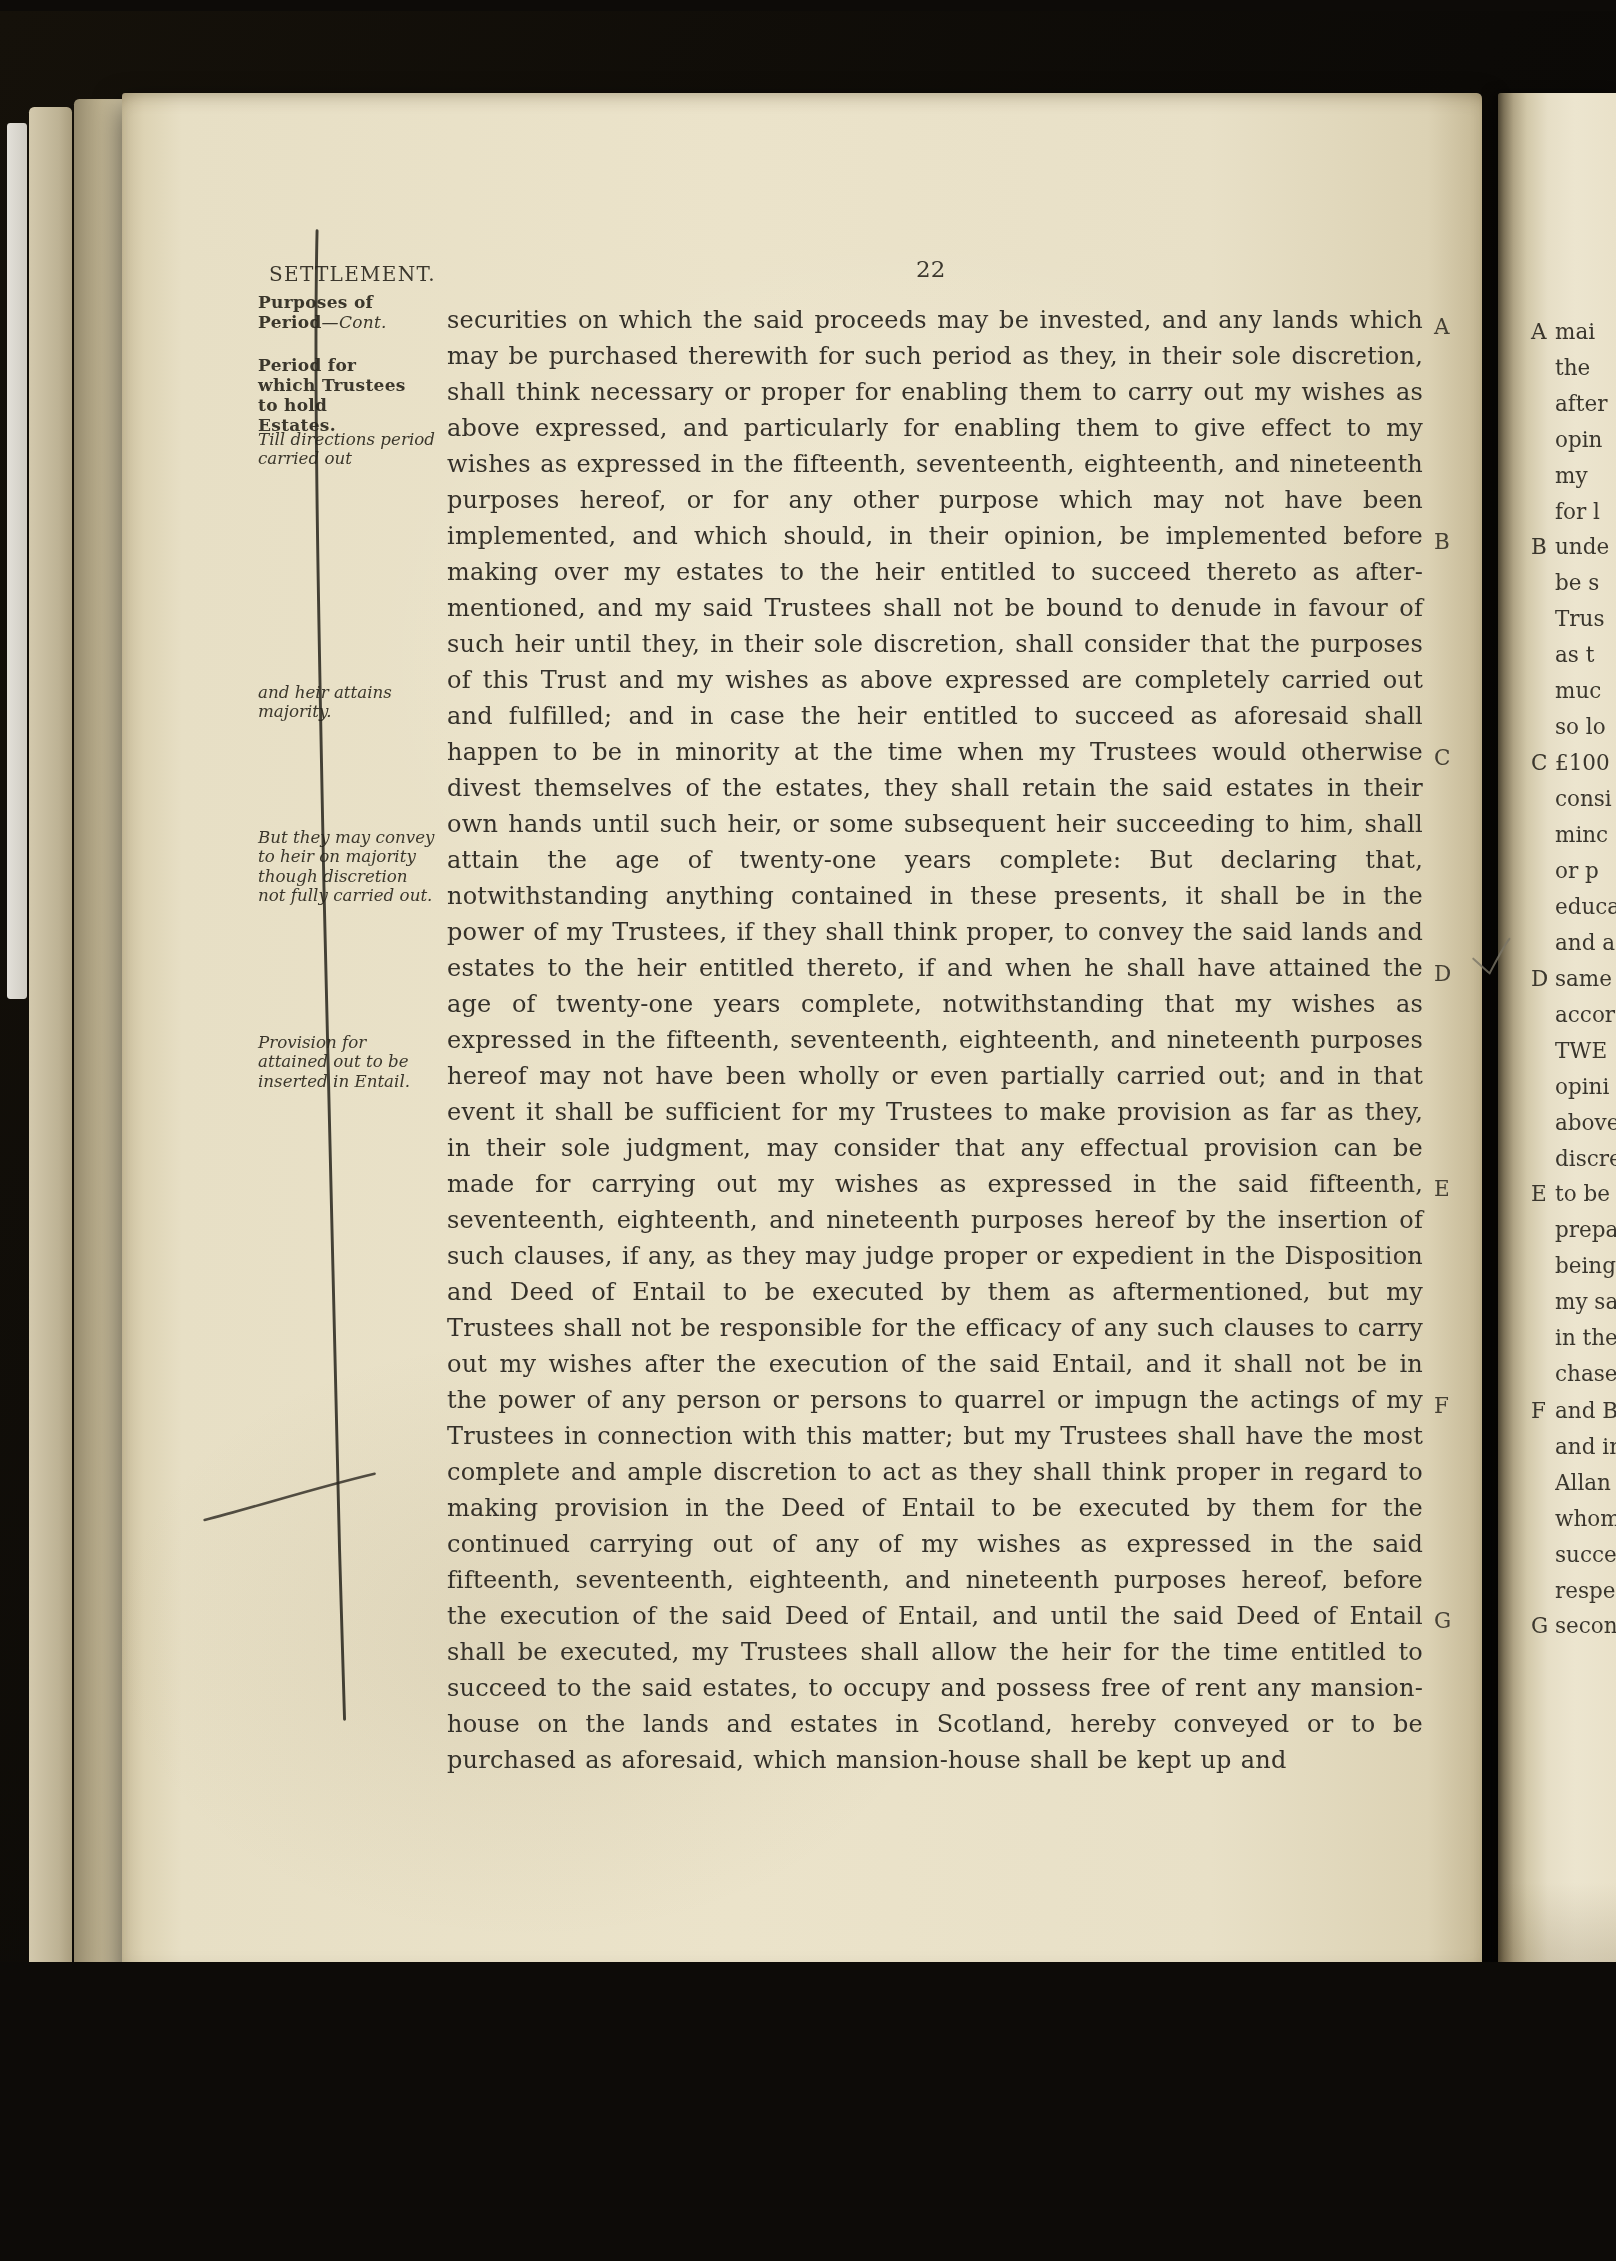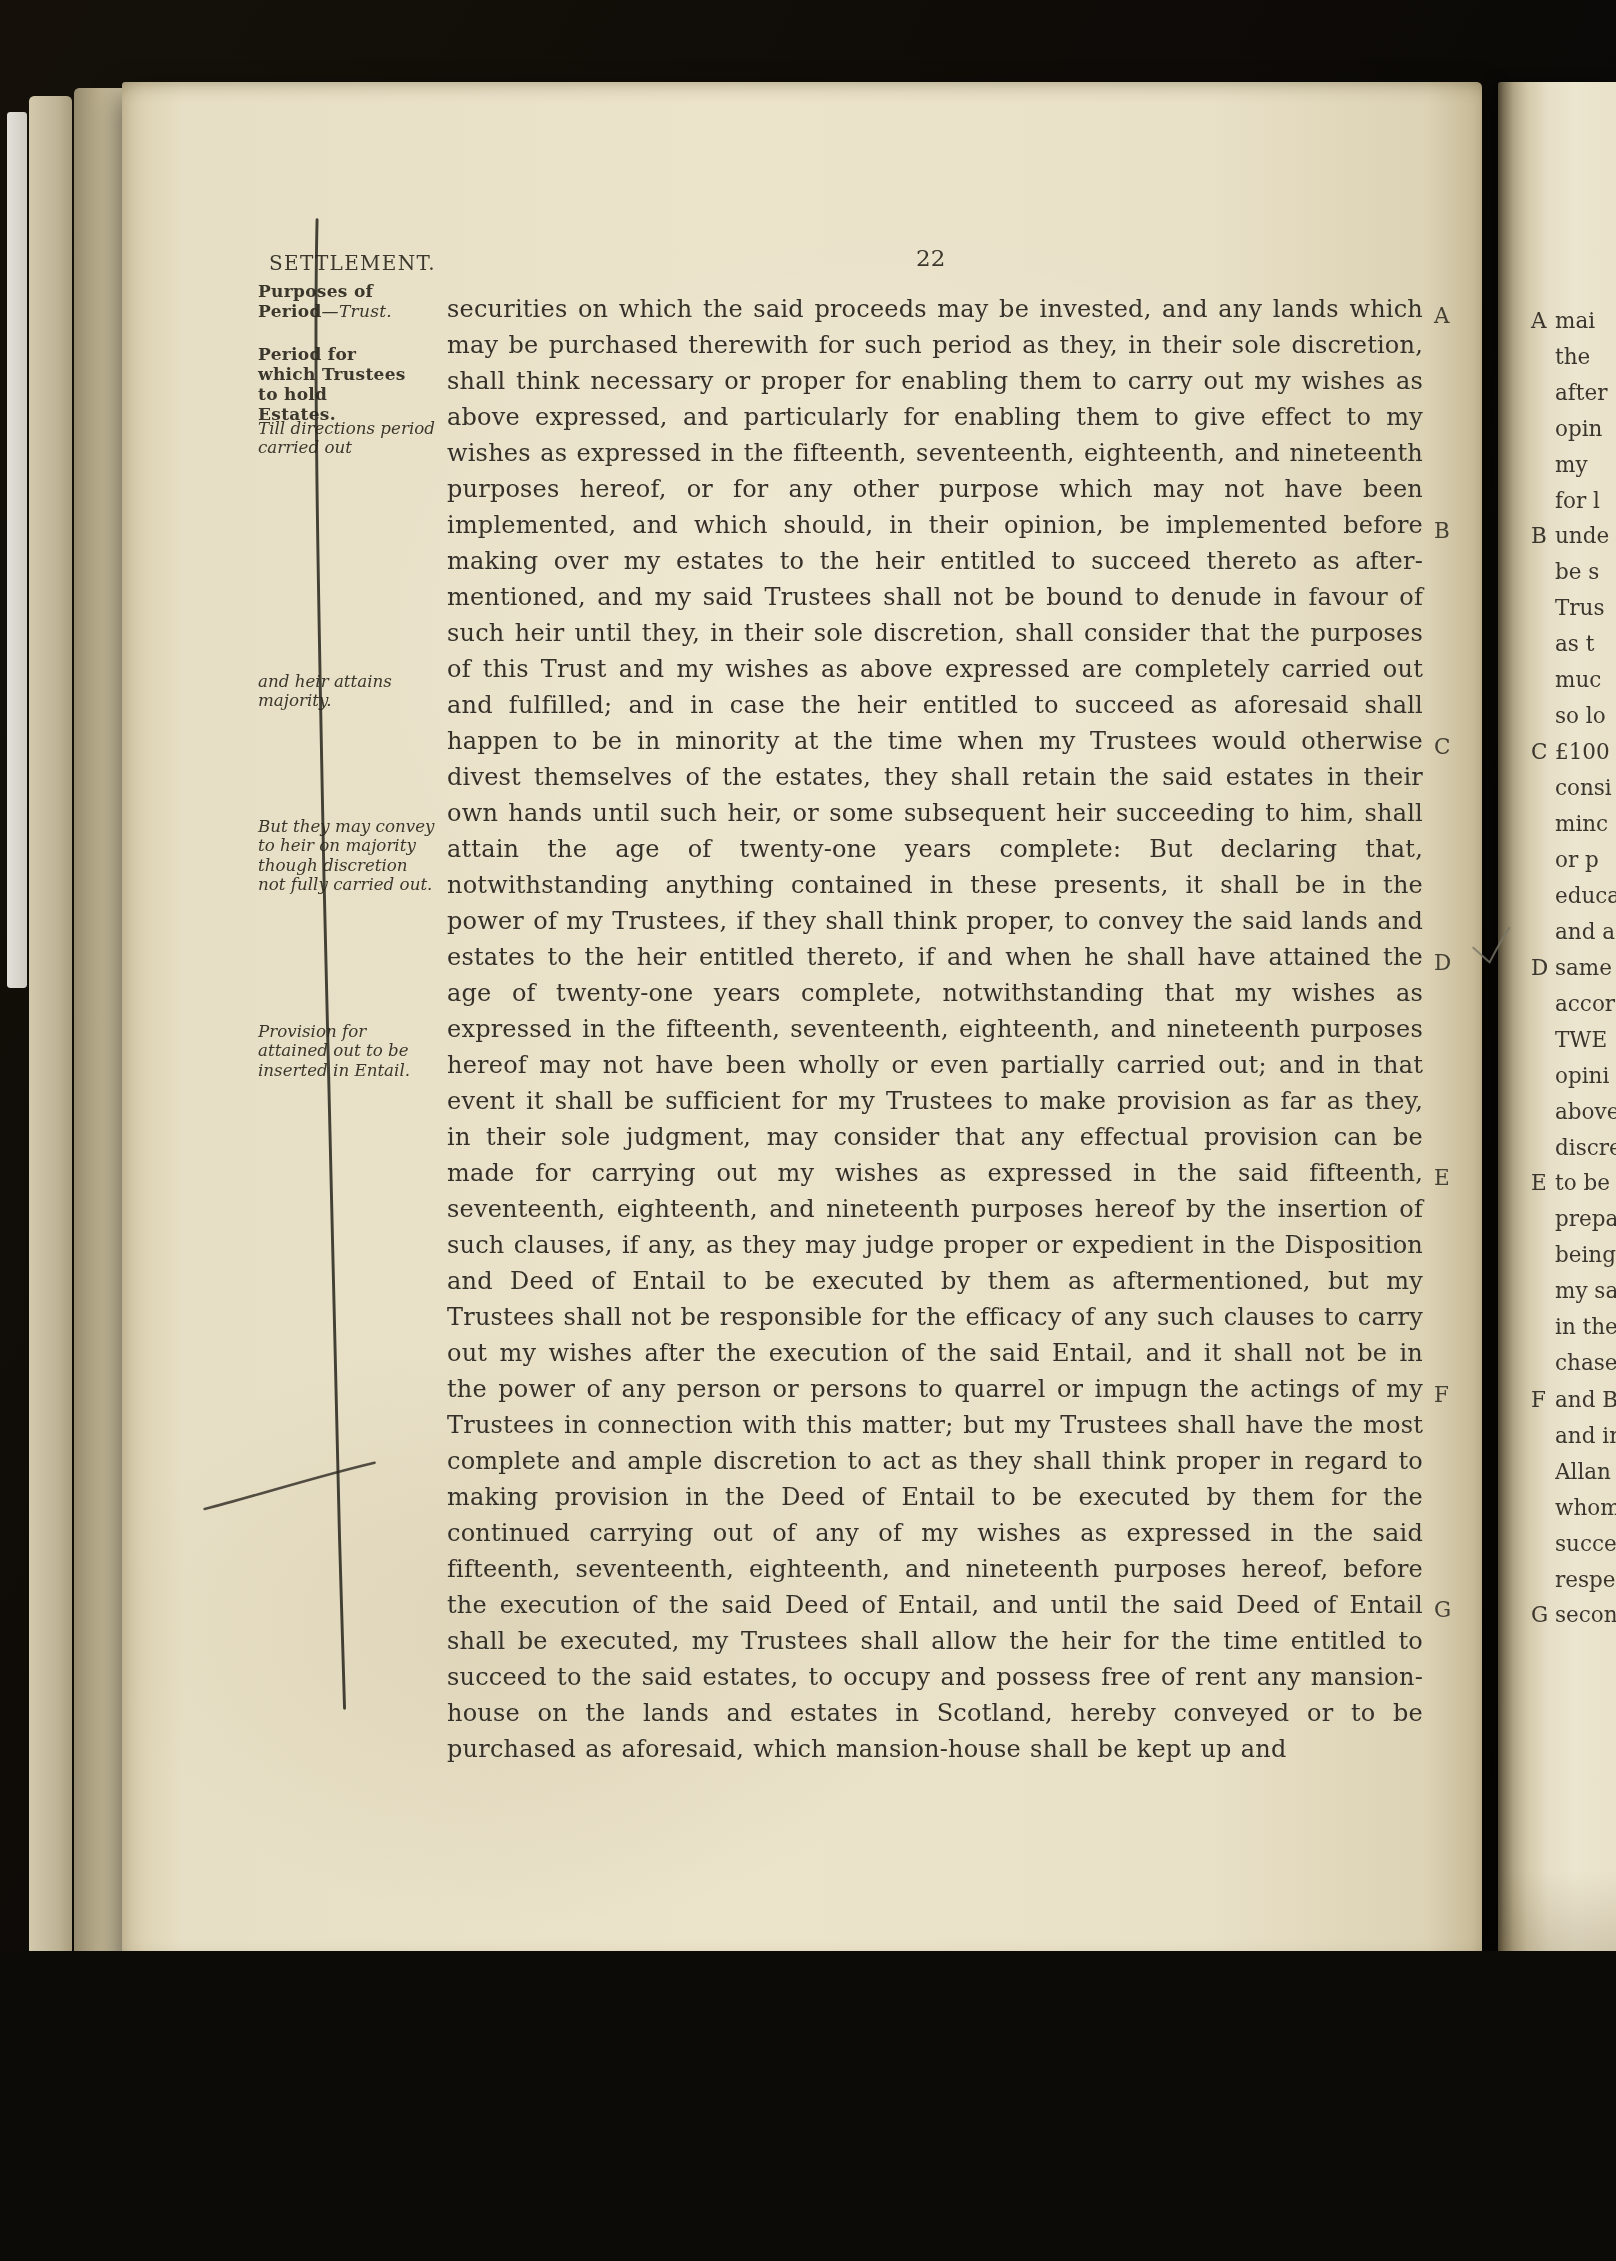--- a/index.html
+++ b/index.html
@@ -4,20 +4,21 @@
 <style>
   * { margin:0; padding:0; box-sizing:border-box; }
   html,body { width:1617px; height:2261px; }
   body {
     background:#0d0b08;
     font-family:"DejaVu Serif","Liberation Serif",serif;
   }
   .scene {
     position:relative; width:1617px; height:1951px; overflow:hidden;
     background:linear-gradient(120deg,#15110a 0%,#0c0a07 55%,#070605 100%);
+    margin-top:11px;
   }
   .mat {
     position:absolute; left:0; top:1971px; width:1617px; height:290px;
     background:linear-gradient(to bottom,#b2afa9,#cbc8c2 30%,#c7c4be 70%,#bab7b1);
   }
   .underpage-a {
     position:absolute; left:6.9px; top:112px; width:20.6px; height:876px;
     background:linear-gradient(to right,#e3e0d9,#cfccc3); border-radius:3.4px;
   }
   .underpage-b {
@@ -103,21 +104,21 @@
   <div class="underpage-c"></div>
 
   <div class="page-bottom-edges"></div>
 
   <div class="page-main">
 
     <div class="running-header">SETTLEMENT.</div>
     <div class="page-number">22</div>
 
     <div class="margin-note bold" style="top:199px">
-      <span>Purposes of Period</span><span class="it">—Trust.</span>
+      <span>Purposes of Period</span><span class="it">—Cont.</span>
     </div>
     <div class="margin-note bold" style="top:262px">Period for which Trustees to hold Estates.</div>
     <div class="margin-note italic" style="top:337px">Till directions period carried out</div>
     <div class="margin-note italic" style="top:590px">and heir attains majority.</div>
     <div class="margin-note italic" style="top:735px">But they may convey to heir on majority though discretion not fully carried out.</div>
     <div class="margin-note italic" style="top:940px">Provision for attained out to be inserted in Entail.</div>
 
     <div class="deed-body">securities on which the said proceeds may be invested, and any lands which may be purchased therewith for such period as they, in their sole discretion, shall think necessary or proper for enabling them to carry out my wishes as above expressed, and particularly for enabling them to give effect to my wishes as expressed in the fifteenth, seventeenth, eighteenth, and nineteenth purposes hereof, or for any other purpose which may not have been implemented, and which should, in their opinion, be implemented before making over my estates to the heir entitled to succeed thereto as after-mentioned, and my said Trustees shall not be bound to denude in favour of such heir until they, in their sole discretion, shall consider that the purposes of this Trust and my wishes as above expressed are completely carried out and fulfilled; and in case the heir entitled to succeed as aforesaid shall happen to be in minority at the time when my Trustees would otherwise divest themselves of the estates, they shall retain the said estates in their own hands until such heir, or some subsequent heir succeeding to him, shall attain the age of twenty-one years complete: But declaring that, notwithstanding anything contained in these presents, it shall be in the power of my Trustees, if they shall think proper, to convey the said lands and estates to the heir entitled thereto, if and when he shall have attained the age of twenty-one years complete, notwithstanding that my wishes as expressed in the fifteenth, seventeenth, eighteenth, and nineteenth purposes hereof may not have been wholly or even partially carried out; and in that event it shall be sufficient for my Trustees to make provision as far as they, in their sole judgment, may consider that any effectual provision can be made for carrying out my wishes as expressed in the said fifteenth, seventeenth, eighteenth, and nineteenth purposes hereof by the insertion of such clauses, if any, as they may judge proper or expedient in the Disposition and Deed of Entail to be executed by them as aftermentioned, but my Trustees shall not be responsible for the efficacy of any such clauses to carry out my wishes after the execution of the said Entail, and it shall not be in the power of any person or persons to quarrel or impugn the actings of my Trustees in connection with this matter; but my Trustees shall have the most complete and ample discretion to act as they shall think proper in regard to making provision in the Deed of Entail to be executed by them for the continued carrying out of any of my wishes as expressed in the said fifteenth, seventeenth, eighteenth, and nineteenth purposes hereof, before the execution of the said Deed of Entail, and until the said Deed of Entail shall be executed, my Trustees shall allow the heir for the time entitled to succeed to the said estates, to occupy and possess free of rent any mansion-house on the lands and estates in Scotland, hereby conveyed or to be purchased as aforesaid, which mansion-house shall be kept up and</div>
 
     <span class="margin-letter" style="top:221px">A</span>

